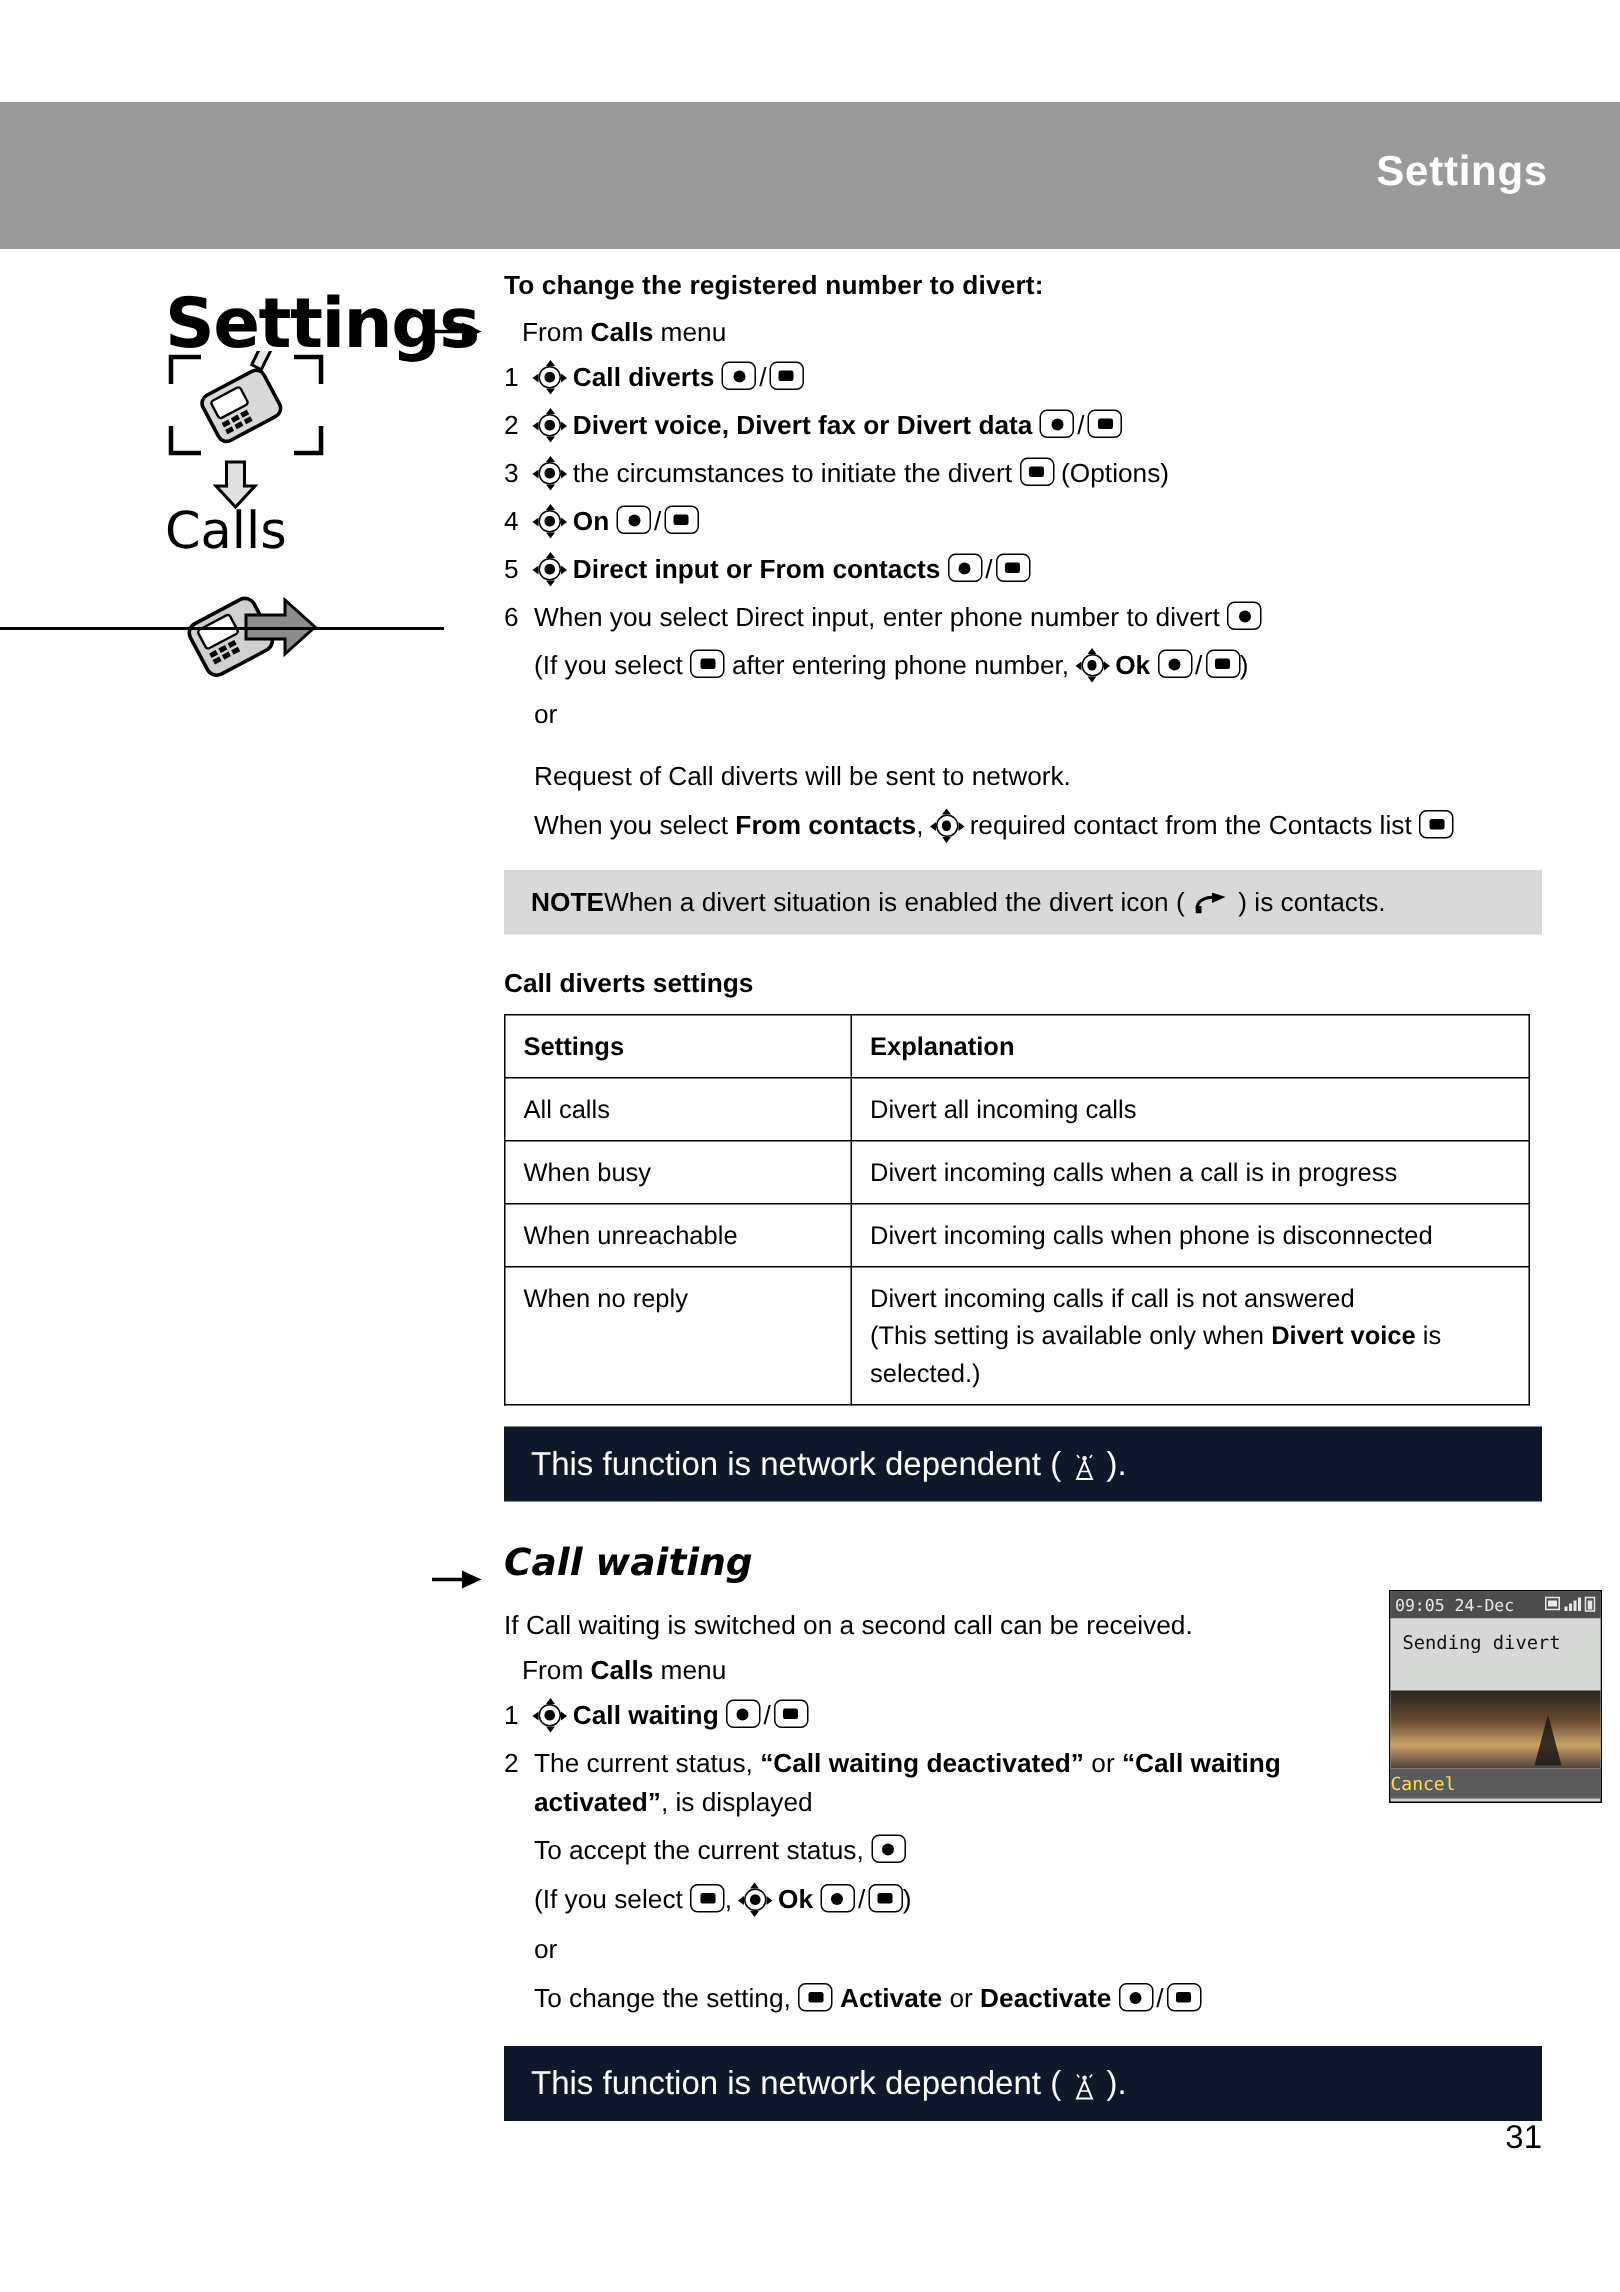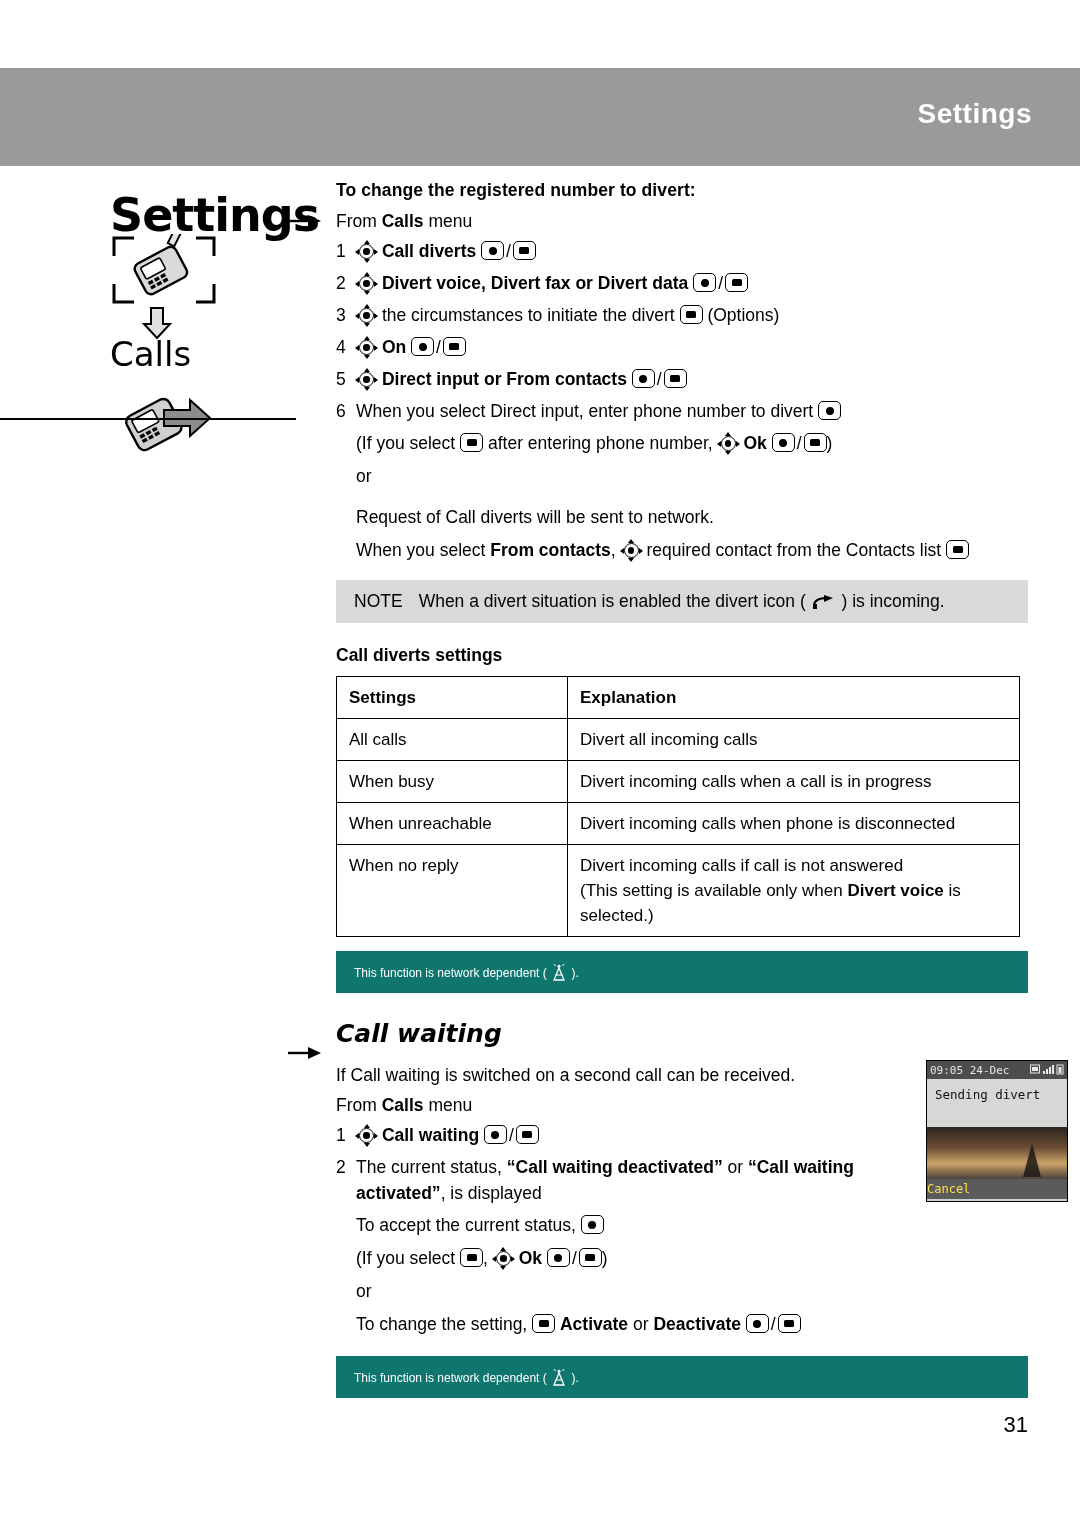--- a/index.html
+++ b/index.html
@@ -89,21 +89,21 @@
     width: 692px;
   }
   .lead {
     font-size: 17.5px;
     font-weight: bold;
     margin: 0 0 10px 0;
     letter-spacing: .1px;
   }
   .from-line {
     font-size: 17.5px;
-    margin: 0 0 6px 0;
+    margin: 0 0 6px 12px;
   }
   .b { font-weight: bold; }
   
   .step {
     display: flex;
     align-items: flex-start;
     font-size: 17.5px;
     margin-bottom: 6px;
     line-height: 26px;
   }
@@ -213,22 +213,21 @@
   
   .note-band {
     margin-top: 16px;
     background: #d9d9d9;
     padding: 11px 18px;
     font-size: 17.5px;
     display: flex;
     align-items: center;
   }
   .note-band .note-label {
-    font-weight: normal;
-    margin-right: 16px;
+    font-weight: bold;
   }
   .divert-icon {
     display: inline-block;
     width: 22px; height: 14px;
     vertical-align: -2px;
     margin: 0 2px;
   }
 
   
   .tbl-caption {
@@ -252,23 +251,23 @@
   }
   table.settings-table th {
     font-weight: bold;
   }
   table.settings-table td.col1, table.settings-table th.col1 {
     width: 206px;
   }
   
   .dark-band {
     margin-top: 14px;
-    background: #0f766e;
+    background: #0f172a;
     color: #ffffff;
-    font-size: 12px;
+    font-size: 22px;
     padding: 12px 18px;
   }
   .net-icon {
     display: inline-block;
     width: 16px;
     height: 18px;
     vertical-align: -4px;
     margin: 0 1px;
   }
   
@@ -513,21 +512,21 @@
     <span class="note-label">NOTE</span>
     <span>
       <span>When a divert situation is enabled the divert icon (</span>
       <span class="divert-icon">
         <svg width="22" height="14" viewBox="0 0 22 14">
           <path d="M1 11 C1 5, 6 3, 14 3" stroke="#000" stroke-width="2" fill="none"></path>
           <path d="M11 0 L20 3 L11 7 Z" fill="#000"></path>
           <rect x="0" y="9" width="4" height="5" fill="#000"></rect>
         </svg>
       </span>
-      <span>) is incoming.</span>
+      <span>) is contacts.</span>
     </span>
   </div>
 
   <div class="tbl-caption">Call diverts settings</div>
 
   <table class="settings-table">
     <thead>
       <tr>
         <th class="col1">Settings</th>
         <th>Explanation</th>

